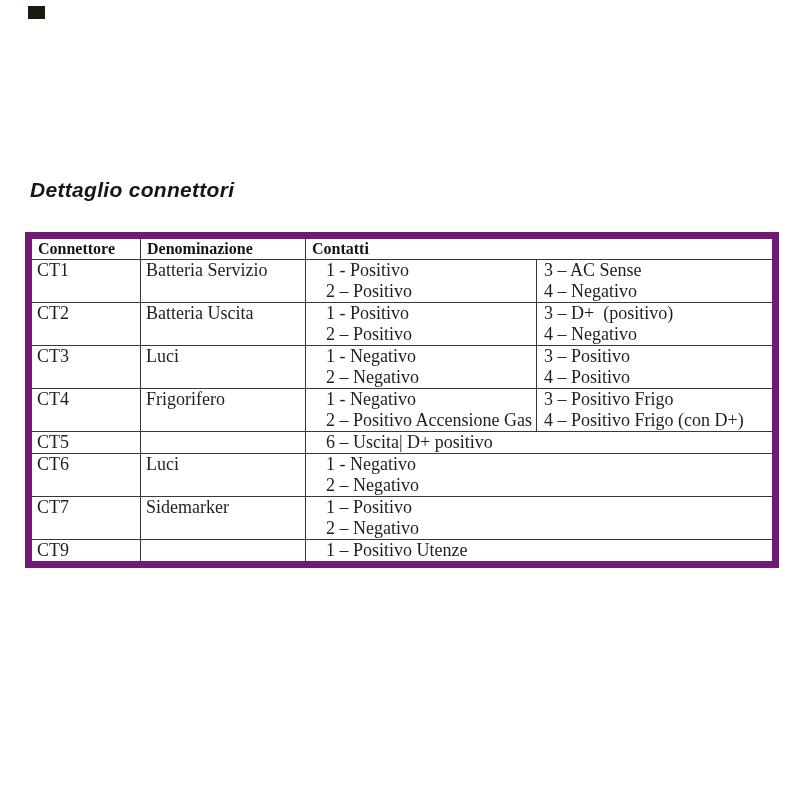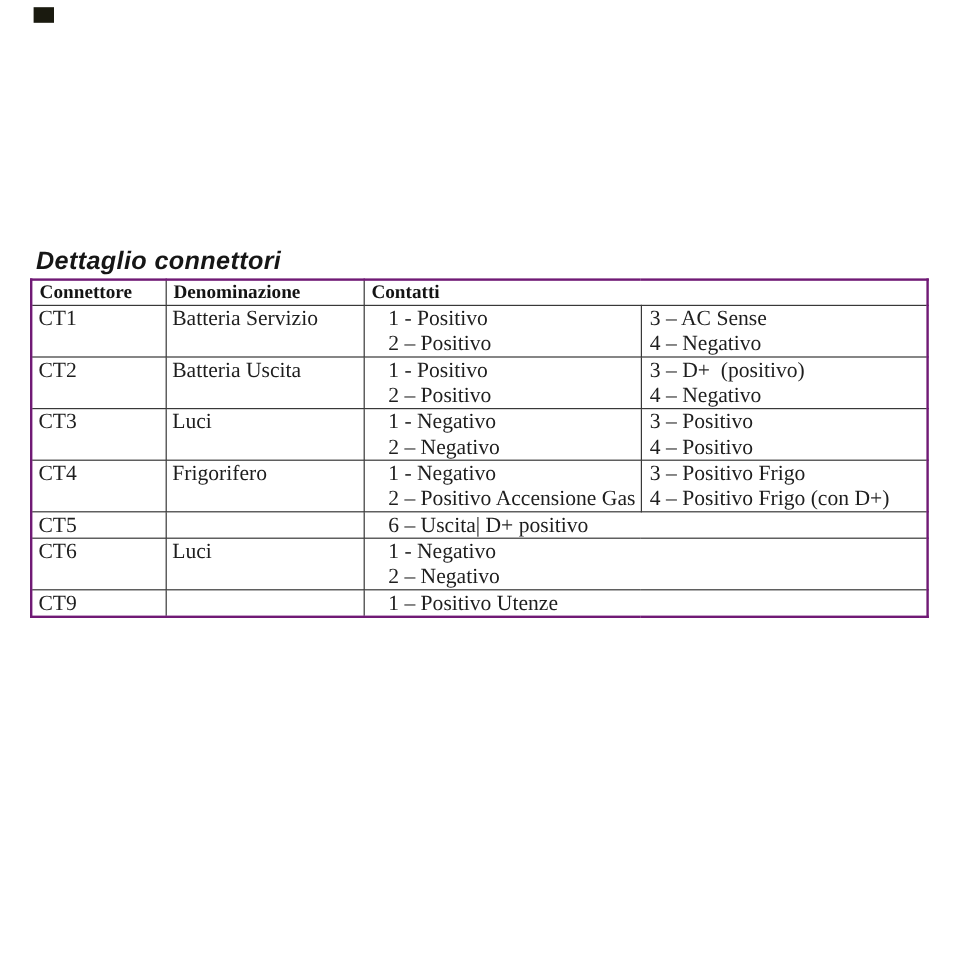--- a/index.html
+++ b/index.html
@@ -19,29 +19,28 @@
   .doc-title {
     position: absolute;
     left: 30px; top: 178px;
     font-family: "Liberation Sans", sans-serif;
     font-weight: bold;
     font-style: italic;
     font-size: 21px;
     letter-spacing: 0.3px;
     color: #161616;
     white-space: nowrap;
-    margin-top: 28px;
   }
   table.conn-table {
     position: absolute;
     left: 25px; top: 232px;
     border-collapse: collapse;
     table-layout: fixed;
     width: 747px;
-    border: 2px solid #701a75;
+    border: 7px solid #701a75;
   }
   .conn-table th, .conn-table td {
     border: 1px solid #383838;
     vertical-align: top;
     text-align: left;
     padding: 0 2px 0 5px;
     font-size: 18px;
     line-height: 21px;
     white-space: pre-wrap;
     overflow: hidden;
@@ -108,18 +107,23 @@
         <td class="col-connector">CT5</td>
         <td class="col-name"></td>
         <td class="col-contacts-left" colspan="2"><div class="contact-line">6 – Uscita| D+ positivo</div></td>
       </tr>
       <tr>
         <td class="col-connector">CT6</td>
         <td class="col-name">Luci</td>
         <td class="col-contacts-left" colspan="2"><div class="contact-line">1 - Negativo</div><div class="contact-line">2 – Negativo</div></td>
       </tr>
       <tr>
+        <td class="col-connector">CT7</td>
+        <td class="col-name">Sidemarker</td>
+        <td class="col-contacts-left" colspan="2"><div class="contact-line">1 – Positivo</div><div class="contact-line">2 – Negativo</div></td>
+      </tr>
+      <tr>
         <td class="col-connector">CT9</td>
         <td class="col-name"></td>
         <td class="col-contacts-left" colspan="2"><div class="contact-line">1 – Positivo Utenze</div></td>
       </tr>
     </tbody>
 </table>
 
 </body></html>

